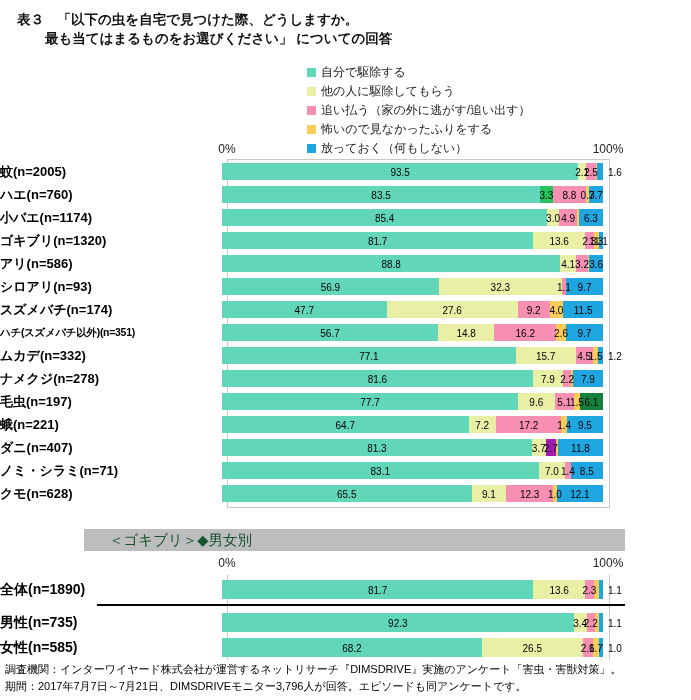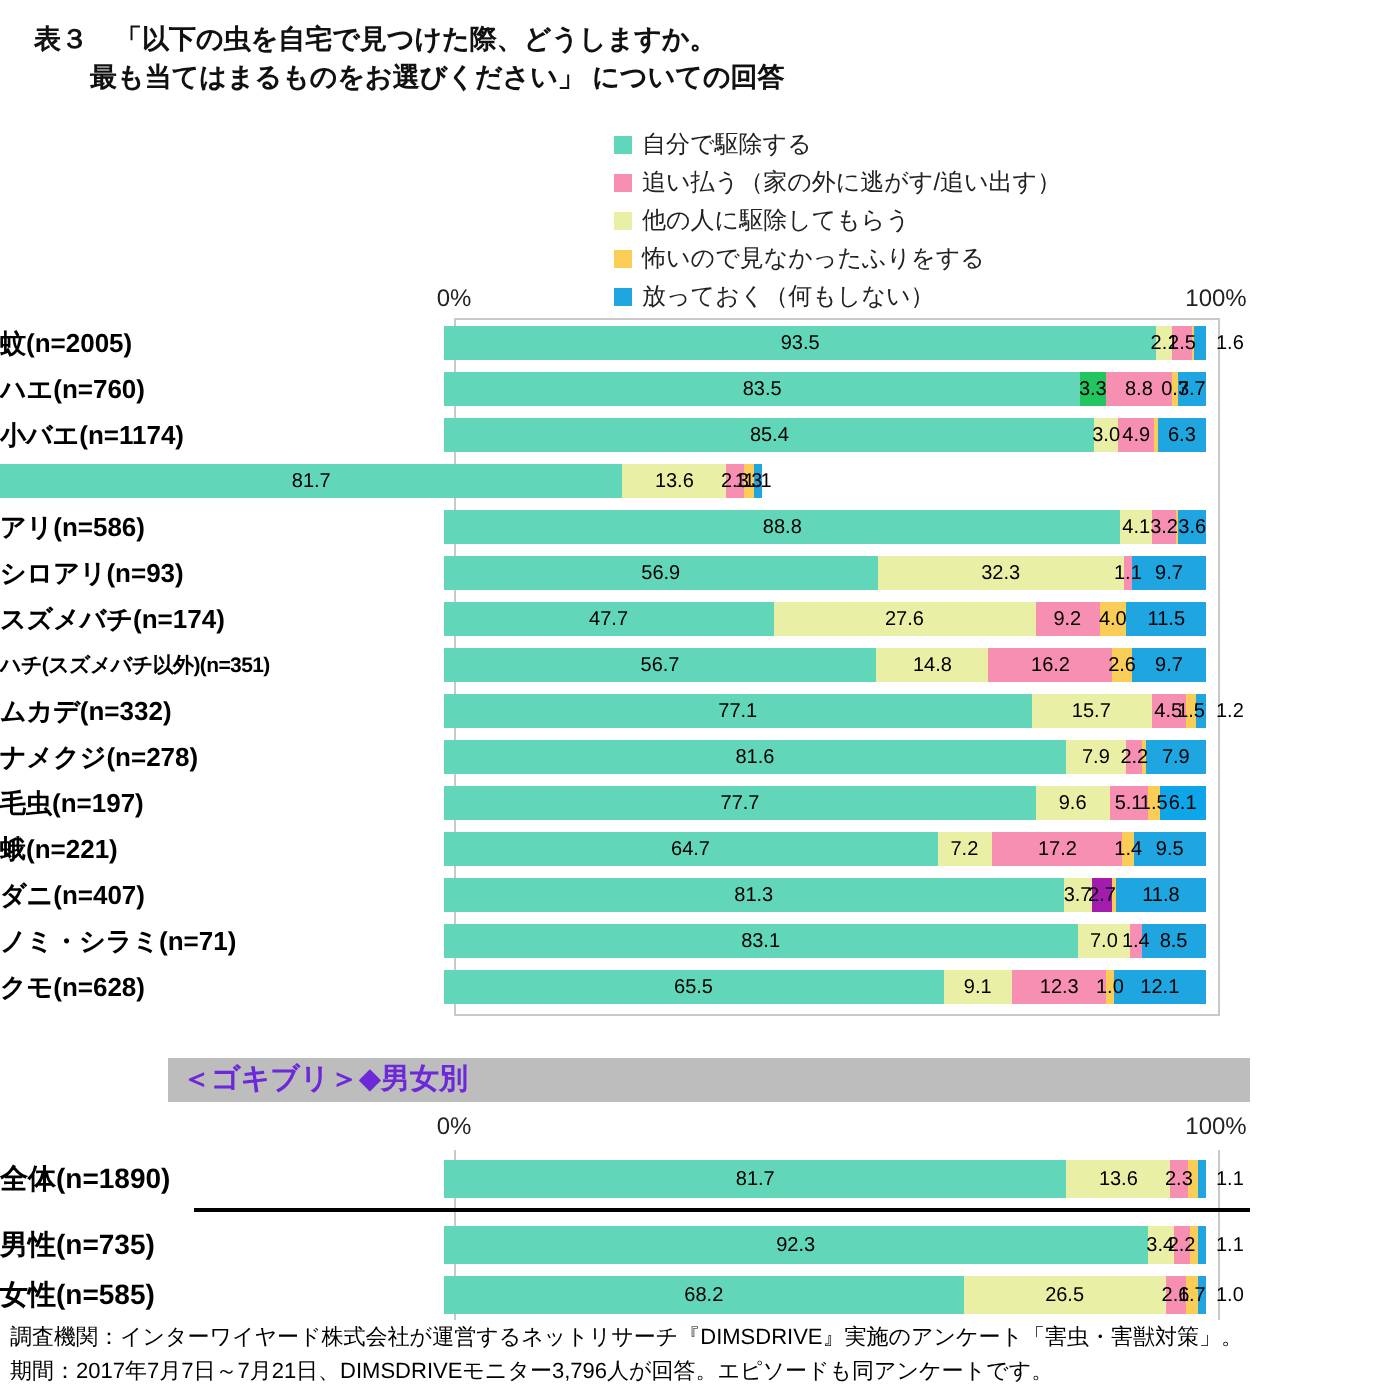--- a/index.html
+++ b/index.html
@@ -30,44 +30,44 @@
   #rows-1 .rowlabel{font-size:14px;}
   .bar{position:relative;display:flex;width:381px;flex:0 0 auto;}
   #rows-0 .bar{height:17px;}
   #rows-1 .bar{height:19px;}
   .seg{position:relative;height:100%;}
   .seglbl{position:absolute;left:50%;top:50%;transform:translate(-50%,-50%);
     font-size:10px;white-space:nowrap;color:#000;z-index:2;}
   .outlbl{position:absolute;left:100%;margin-left:5px;top:50%;transform:translateY(-50%);
     font-size:10px;white-space:nowrap;color:#000;}
   .band{position:absolute;left:84px;top:529px;width:541px;height:22px;background:#bdbdbd;
-    font-size:14.5px;font-weight:bold;line-height:22px;padding-left:7px;box-sizing:border-box;color:#6d28d9;}
+    font-size:14.5px;font-weight:normal;line-height:22px;padding-left:25px;box-sizing:border-box;color:#14532d;}
   .sep2{height:2px;background:#000;width:528px;margin:2px 0 4px 97px;}
   .footer{position:absolute;left:5px;top:661px;font-size:11px;line-height:16.5px;color:#000;white-space:nowrap;}
 </style>
 </head>
 <body>
 
 <div class="title">
   <div class="t1">表３　「以下の虫を自宅で見つけた際、どうしますか。</div>
   <div class="t2">最も当てはまるものをお選びください」 についての回答</div>
 </div>
 
 <div class="legend" id="legend">
     <div class="legend-item">
       <span class="swatch" style="background: rgb(98, 214, 185);"></span>
       <span class="ltxt">自分で駆除する</span>
     </div>
     <div class="legend-item">
+      <span class="swatch" style="background: rgb(233, 240, 166);"></span>
+      <span class="ltxt">他の人に駆除してもらう</span>
+    </div>
+    <div class="legend-item">
       <span class="swatch" style="background: rgb(247, 143, 178);"></span>
       <span class="ltxt">追い払う（家の外に逃がす/追い出す）</span>
-    </div>
-    <div class="legend-item">
-      <span class="swatch" style="background: rgb(233, 240, 166);"></span>
-      <span class="ltxt">他の人に駆除してもらう</span>
     </div>
     <div class="legend-item">
       <span class="swatch" style="background: rgb(250, 205, 87);"></span>
       <span class="ltxt">怖いので見なかったふりをする</span>
     </div>
     <div class="legend-item">
       <span class="swatch" style="background: rgb(31, 165, 224);"></span>
       <span class="ltxt">放っておく（何もしない）</span>
     </div>
   </div>
@@ -126,20 +126,21 @@
         <div class="seg" style="width: 4.9%; background: rgb(247, 143, 178);">
           <span class="seglbl">4.9</span>
         </div>
         <div class="seg" style="width: 0.4%; background: rgb(250, 205, 87);"></div>
         <div class="seg" style="width: 6.3%; background: rgb(31, 165, 224);">
           <span class="seglbl">6.3</span>
         </div>
       </div>
     </div>
     <div class="row">
+      <div class="rowlabel">ゴキブリ(n=1320)</div>
       <div class="bar">
         <div class="seg" style="width: 81.7%; background: rgb(98, 214, 185);">
           <span class="seglbl">81.7</span>
         </div>
         <div class="seg" style="width: 13.6%; background: rgb(233, 240, 166);">
           <span class="seglbl">13.6</span>
         </div>
         <div class="seg" style="width: 2.3%; background: rgb(247, 143, 178);">
           <span class="seglbl">2.3</span>
         </div>
@@ -271,21 +272,21 @@
         </div>
         <div class="seg" style="width: 9.6%; background: rgb(233, 240, 166);">
           <span class="seglbl">9.6</span>
         </div>
         <div class="seg" style="width: 5.1%; background: rgb(247, 143, 178);">
           <span class="seglbl">5.1</span>
         </div>
         <div class="seg" style="width: 1.5%; background: rgb(250, 205, 87);">
           <span class="seglbl">1.5</span>
         </div>
-        <div class="seg" style="width: 6.1%; background: #0ea5e9; text-decoration: underline;">
+        <div class="seg" style="width: 6.1%; background: #15803d; text-decoration: underline;">
           <span class="seglbl">6.1</span>
         </div>
       </div>
     </div>
     <div class="row">
       <div class="rowlabel">蛾(n=221)</div>
       <div class="bar">
         <div class="seg" style="width: 64.7%; background: rgb(98, 214, 185);">
           <span class="seglbl">64.7</span>
         </div>

